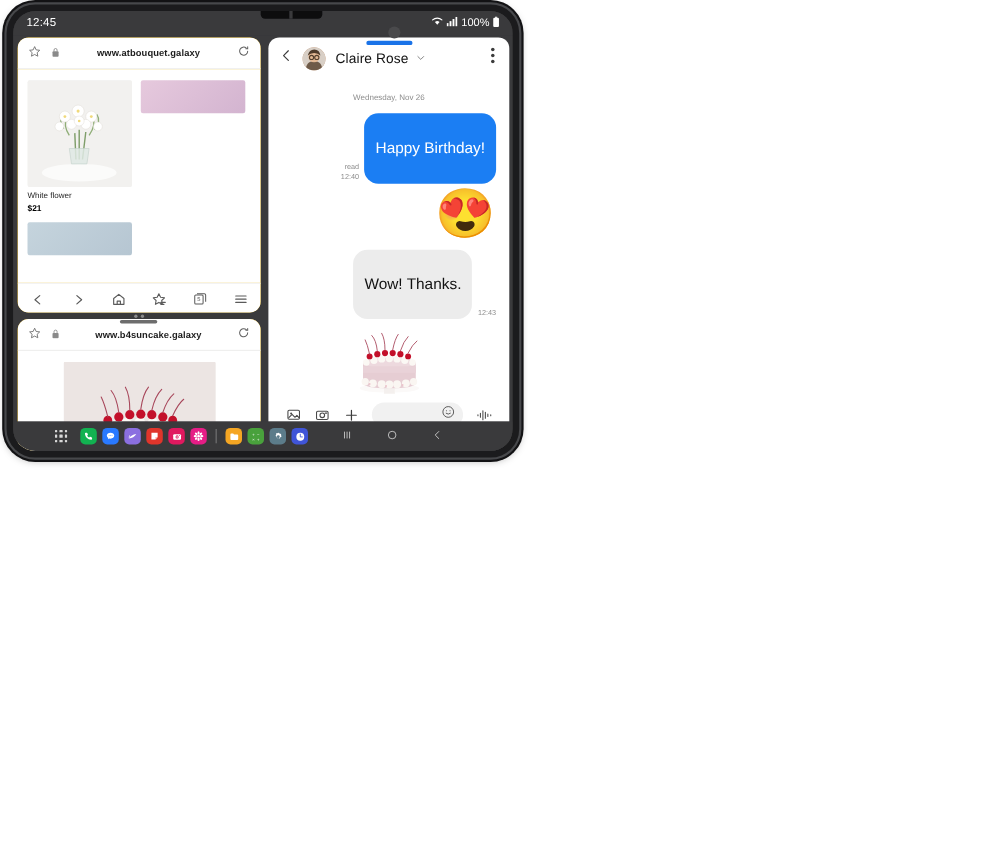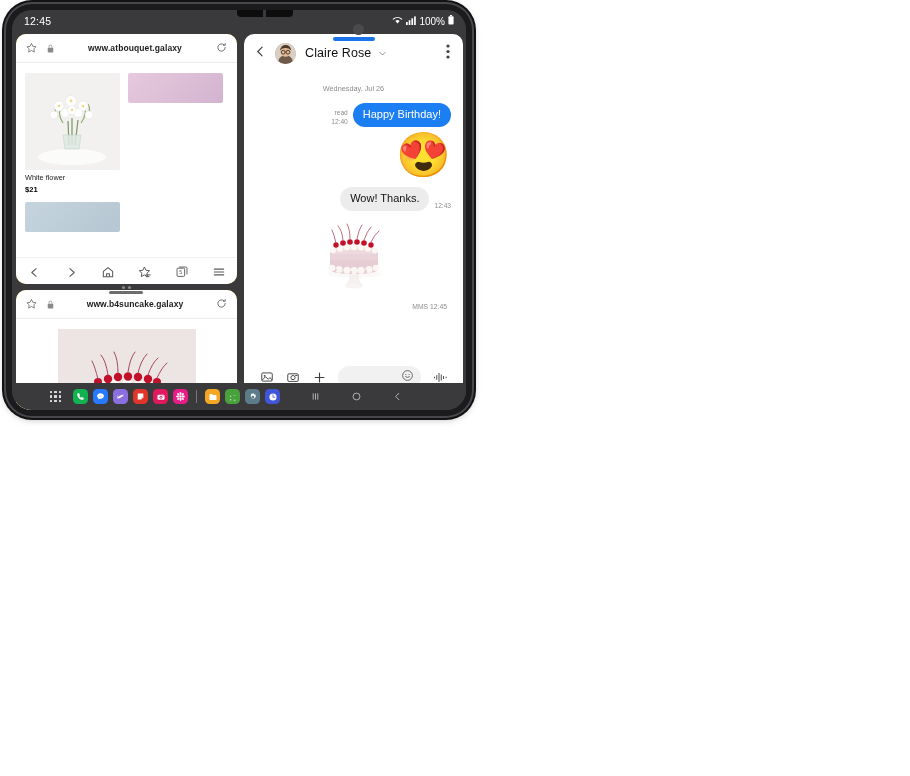--- a/index.html
+++ b/index.html
@@ -72,21 +72,21 @@
   .chev{margin-left:7px;}
   .kebab{margin-left:auto;margin-right:13px;}
 
   .thread{flex:1;position:relative;padding:0 12px;overflow:hidden;}
   .daysep{text-align:center;font-size:7.3px;color:#8c8c8c;margin-top:12px;}
   .row{display:flex;align-items:flex-end;margin-top:10px;}
   .row.out{justify-content:flex-end;}
   .row.in{justify-content:flex-end;}
   .meta{font-size:6.6px;color:#8e8e8e;line-height:1.35;text-align:right;margin-right:5px;}
   .meta.left{text-align:left;margin-left:5px;margin-right:0;}
-  .bub{border-radius:13px;padding:5px 10px;font-size:11px;line-height:1.25;max-width:150px;}
+  .bub{border-radius:13px;padding:23px 10px;font-size:14px;line-height:1.25;max-width:150px;}
   .bub.out{background:#1b7ef3;color:#fff;}
   .bub.in{background:#ececec;color:#111;}
   .emojimsg{font-size:44px;line-height:1;margin-top:6px;text-align:right;}
   .mmswrap{margin-top:8px;display:flex;flex-direction:column;align-items:center;}
   .mmscake{width:86px;height:74px;position:relative;}
   .mmsmeta{font-size:6.8px;color:#8e8e8e;align-self:flex-end;margin-top:10px;margin-right:4px;}
 
   .composer{height:38px;display:flex;align-items:center;flex:0 0 auto;padding:0 10px;gap:0;}
   .cicon{width:26px;height:26px;display:flex;align-items:center;justify-content:center;}
   .inputpill{flex:1;height:22px;background:#f1f1f1;border-radius:12px;margin:0 6px;display:flex;align-items:center;justify-content:flex-end;padding-right:7px;}
@@ -437,21 +437,21 @@
           <span class="kebab">
             <svg width="4" height="15" viewBox="0 0 4 15" fill="#3c3c3c">
                 <circle cx="2" cy="2" r="1.6"></circle>
                 <circle cx="2" cy="7.5" r="1.6"></circle>
                 <circle cx="2" cy="13" r="1.6"></circle>
               </svg>
           </span>
         </div>
 
         <div class="thread">
-          <div class="daysep">Wednesday, Jul 26</div>
+          <div class="daysep">Wednesday, Nov 26</div>
 
           <div class="row out">
             <div class="meta">
               <div>read</div>
               <div>12:40</div>
             </div>
             <div class="bub out">Happy Birthday!</div>
           </div>
 
           <div class="emojimsg">😍</div>

